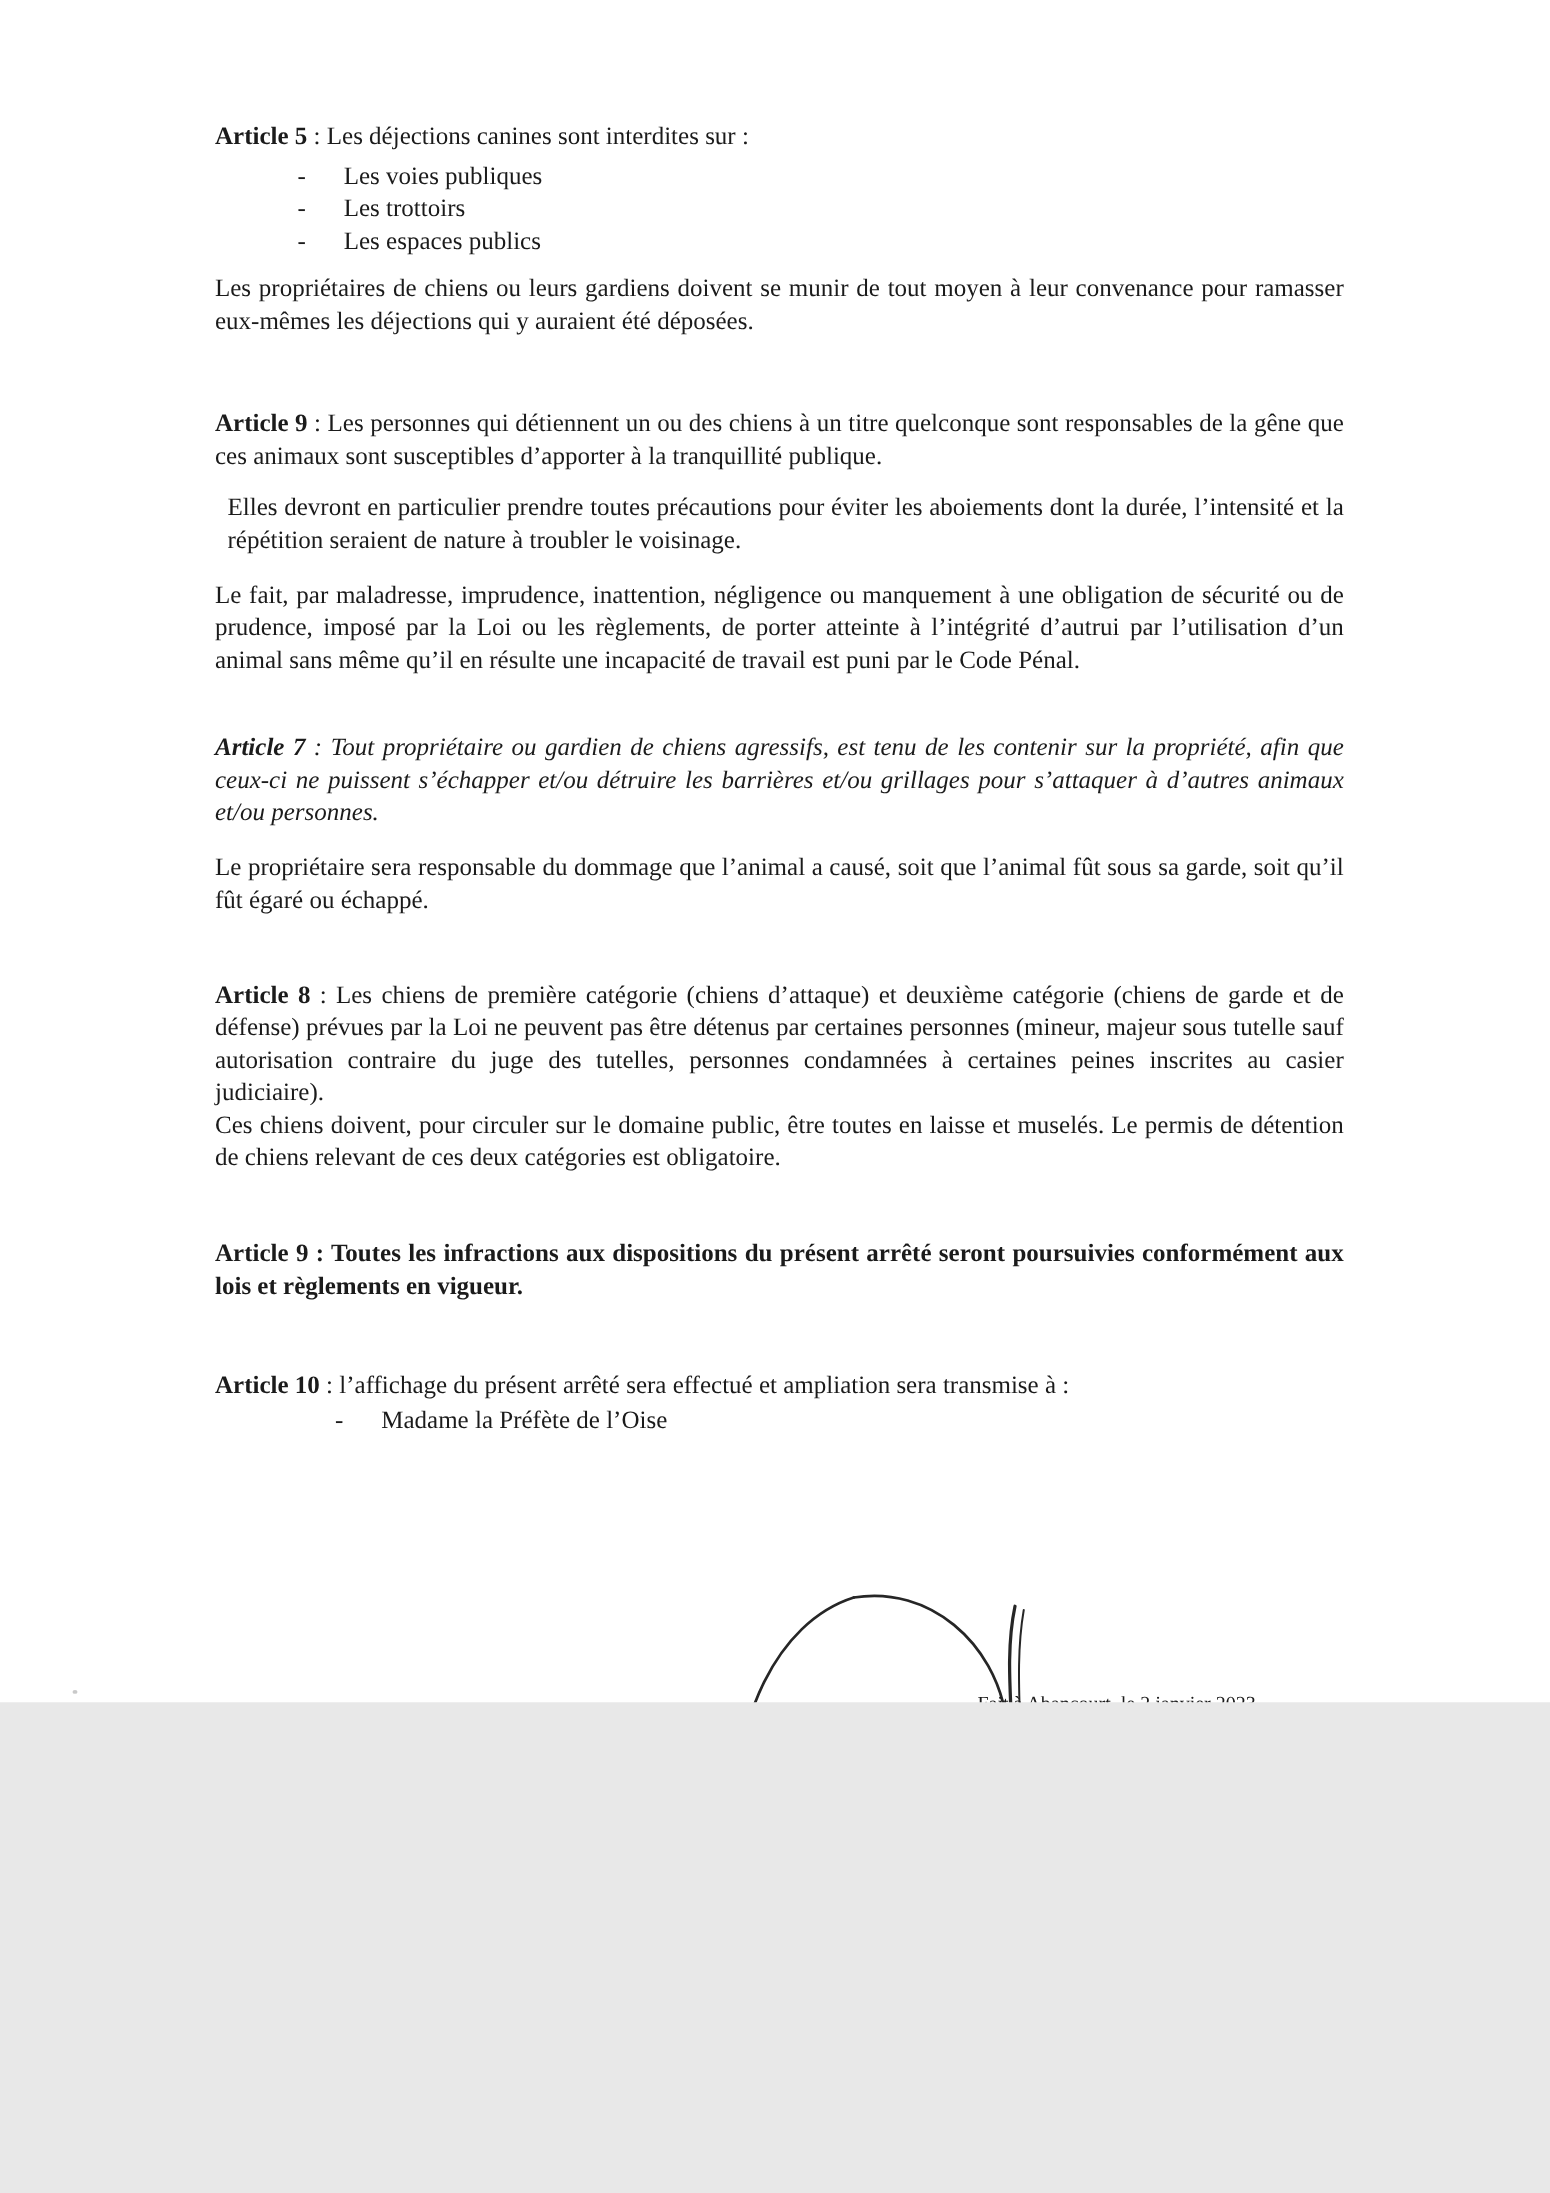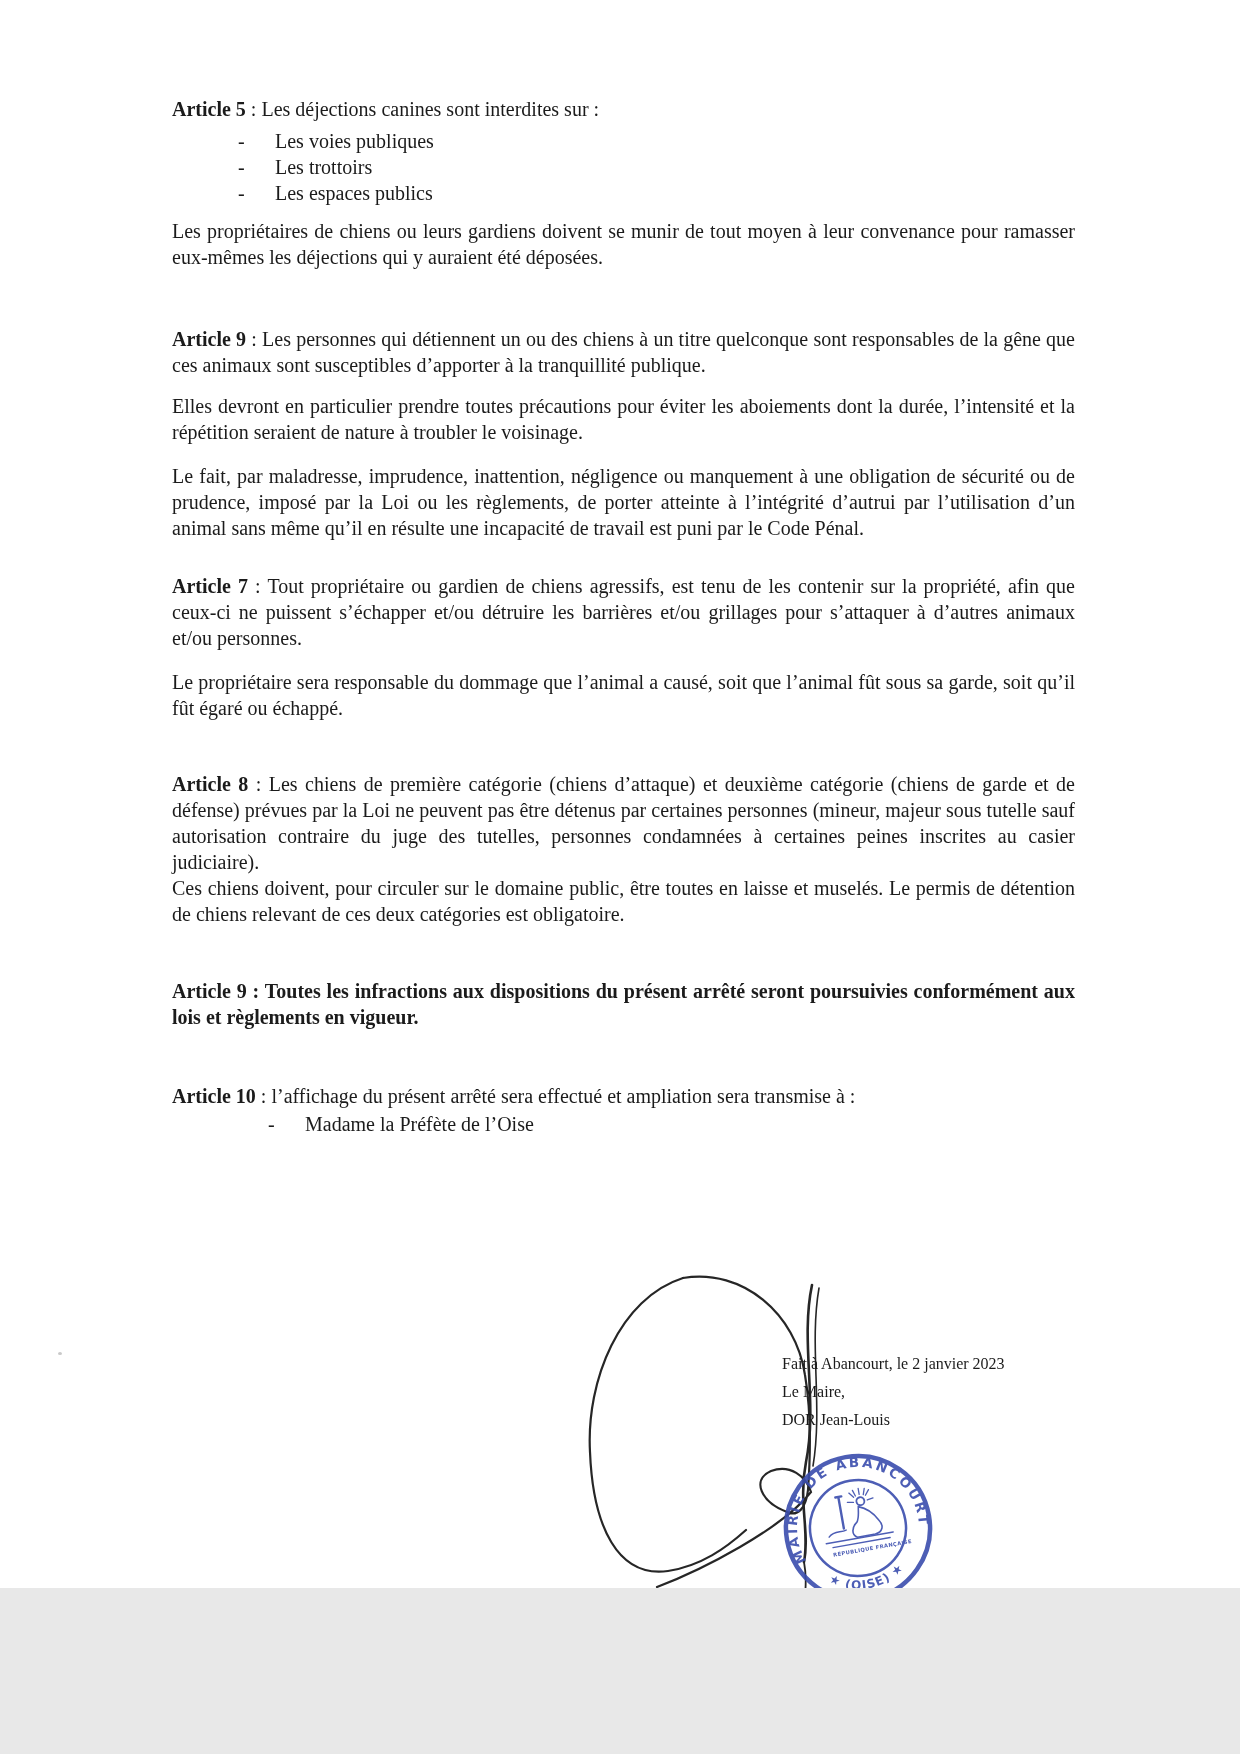--- a/index.html
+++ b/index.html
@@ -1,18 +1,18 @@
 <!DOCTYPE html>
 <html><head>
 <meta charset="utf-8">
 <style>
   html,body{margin:0;padding:0;background:#e8e8e8;}
   .page{
     position:relative;
-    width:1240px;height:1588px;
+    width:1240px;height:1362px;
     margin:0 auto;
     background:#ffffff;
     font-family:"Liberation Serif", serif;
     color:#1b1b1b;
     overflow:hidden;
   }
   .content{
     position:absolute;
     left:172px;top:96px;
     width:903px;
@@ -21,25 +21,25 @@
   }
   .para{margin:0;text-align:justify;}
   .para .lbl{font-weight:bold;}
   .bold{font-weight:bold;}
   ul.dash-list{margin:6px 0 0 0;padding:0;list-style:none;}
   ul.dash-list li{position:relative;padding-left:103px;line-height:26px;}
   ul.dash-list li::before{content:"-";position:absolute;left:66px;}
   ul.dash-list.deep li{padding-left:133px;}
   ul.dash-list.deep li::before{left:96px;}
   .mt-para{margin-top:12px;}
-  .mt-sm{margin-top:15px;}
+  .mt-sm{margin-top:15px;margin-left:10px;}
   .mt-md{margin-top:18px;}
   .mt-decl{margin-top:21px;}
   .mt-a6{margin-top:56px;}
-  .mt-a7{margin-top:32px;}
+  .mt-a7{margin-top:44px;font-style:italic;}
   .mt-a8{margin-top:50px;}
   .mt-a9{margin-top:51px;}
   .mt-a10{margin-top:53px;}
   .mt-0{margin-top:0;}
   .signature-text{
     position:absolute;
     left:750px;top:1350px;
     font-size:16px;line-height:28px;
     white-space:nowrap;
     margin-left:32px;

